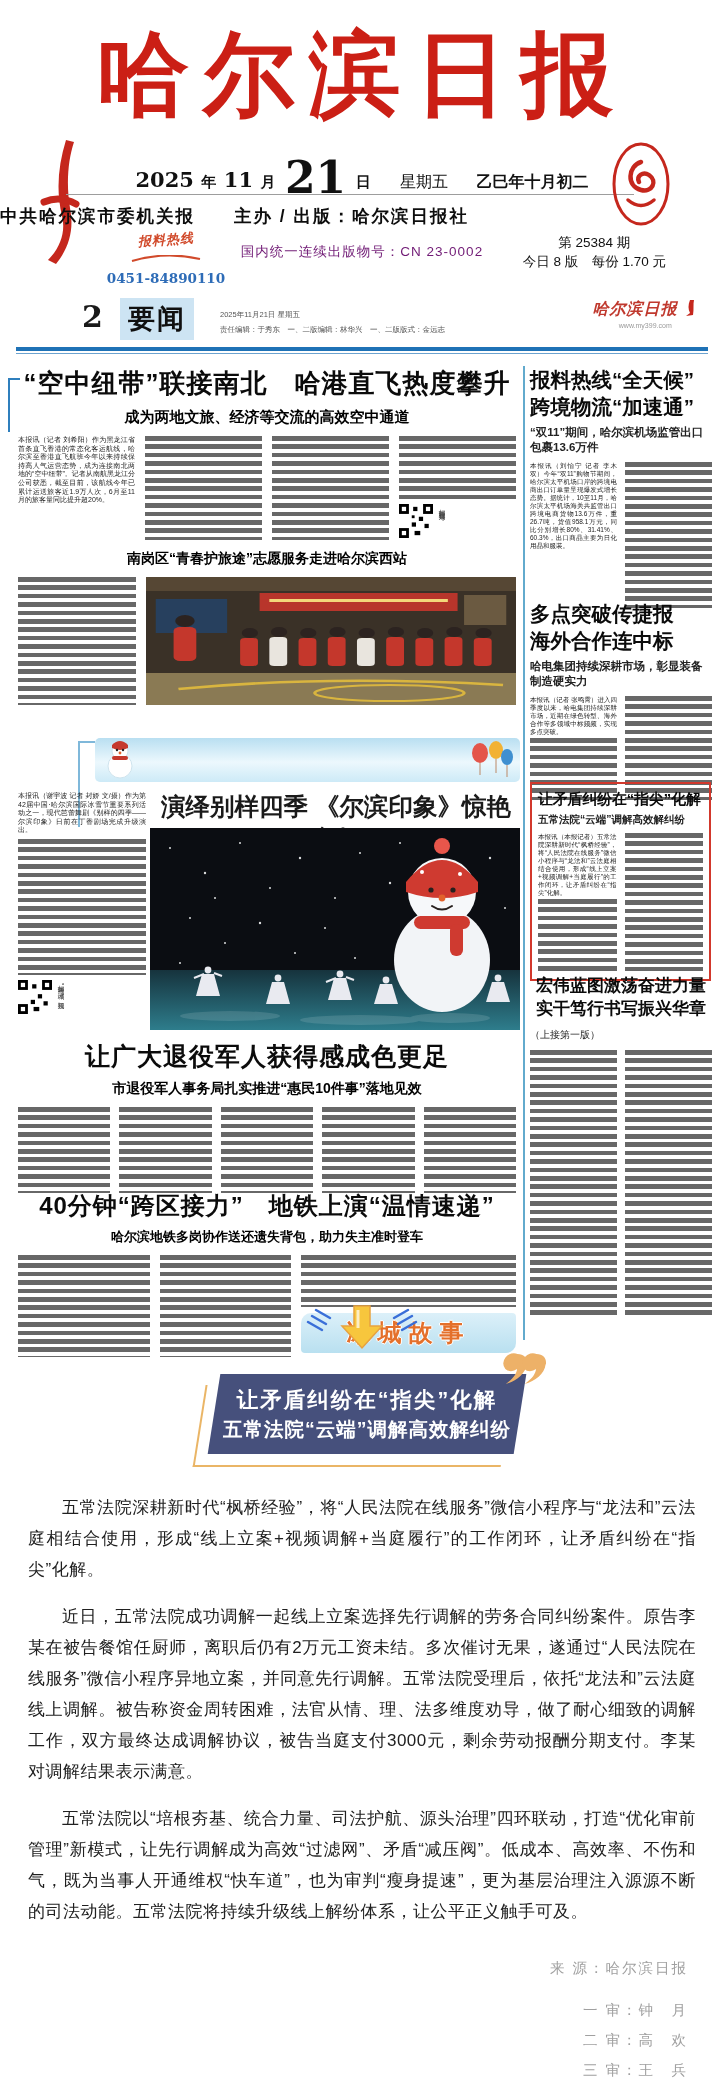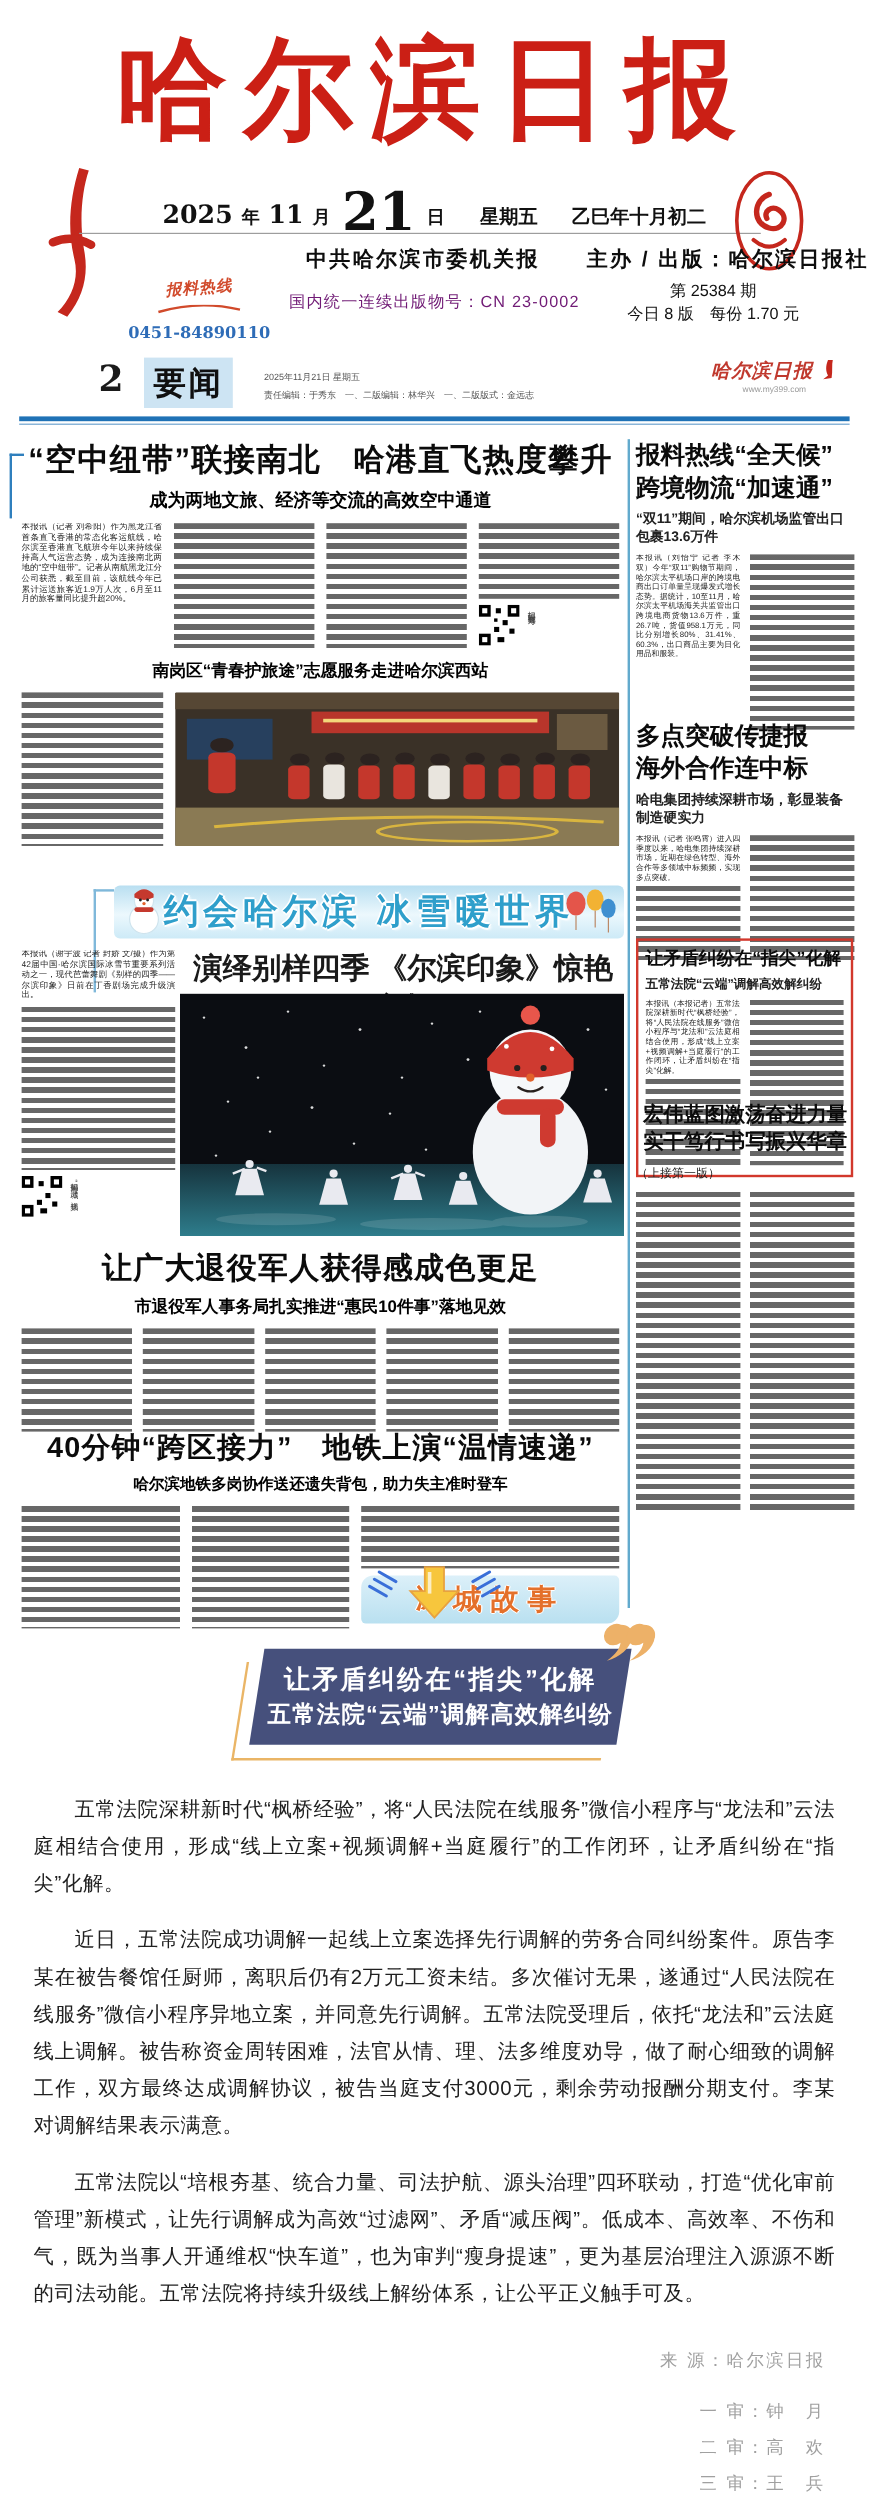--- a/index.html
+++ b/index.html
@@ -7,24 +7,24 @@
   .canvas{position:relative;width:724px;height:2082px;margin:0 auto;background:#fff;overflow:hidden;}
   .abs{position:absolute;}
 
   
   .masthead-title{top:14px;left:0;right:0;text-align:center;font-family:"DejaVu Serif",serif;
     font-weight:700;font-size:92px;line-height:120px;color:#cb1f15;letter-spacing:14px;}
   .date-row{top:152px;left:0;right:0;text-align:center;white-space:nowrap;color:#111;}
   .date-row .dnum{font-family:"DejaVu Serif",serif;font-weight:700;font-size:21px;}
   .date-row .dbig{font-family:"DejaVu Serif",serif;font-weight:700;font-size:44px;vertical-align:-6px;margin:0 2px;}
   .date-row .dzh{font-size:15px;font-weight:700;margin:0 3px;}
-  .date-row .dweek{font-size:16px;font-weight:700;margin-left:22px;}
+  .date-row .dweek{font-size:16px;font-weight:400;margin-left:22px;}
   .date-row .dlunar{font-size:16px;font-weight:700;margin-left:24px;}
   .thin-line{top:194px;left:66px;width:568px;height:1px;background:#9d9d9d;}
-  .org-line{top:204px;left:0;right:0;text-align:right;font-size:17.5px;font-weight:700;letter-spacing:2px;color:#0d0d0d;}
+  .org-line{top:204px;left:0;right:0;text-align:left;font-size:17.5px;font-weight:700;letter-spacing:2px;color:#0d0d0d;}
   .hotline{left:103px;top:231px;width:126px;text-align:center;}
   .hotline .stamp{display:block;font-size:13px;font-weight:800;color:#d14a2b;font-style:italic;letter-spacing:1px;transform:rotate(-4deg);}
   .hotline .num{display:block;font-family:"DejaVu Serif",serif;font-weight:700;font-size:13.5px;color:#2e6cb7;margin-top:3px;}
   .issn{top:243px;left:0;right:0;text-align:center;font-size:13.5px;letter-spacing:1px;color:#701a75;}
   .issue-block{right:58px;top:233px;text-align:center;font-size:13.5px;line-height:19px;color:#111;}
 
   
   .pageno{left:82px;top:299px;font-family:"DejaVu Serif",serif;font-weight:700;font-size:30px;}
   .sbox{left:120px;top:298px;background:#cde4f3;padding:3px 8px;font-size:27px;font-weight:800;letter-spacing:2px;color:#101010;}
   .bar-meta{left:220px;top:307px;font-size:7.5px;color:#555;line-height:15px;}
@@ -77,21 +77,21 @@
   .rstory{left:530px;width:182px;}
   .rhl{font-size:20.5px;line-height:27px;font-weight:900;color:#0b0b0b;}
   .rsub{font-size:11.5px;font-weight:600;margin-top:5px;color:#222;}
   .rcols{display:flex;gap:8px;margin-top:7px;}
   .r1{top:366px;} .r1 .rcols{height:146px;}
   .r2{top:600px;} .r2 .rcols{height:104px;}
   .redbox{top:782px;border:2.5px solid #d2382c;padding:6px 6px 8px;width:165px;}
   .redbox .rhl{font-size:14.8px;line-height:19px;letter-spacing:0;}
   .redbox .rsub{font-size:10.5px;margin-top:4px;}
   .redbox .rcols{height:138px;margin-top:6px;}
-  .r4{top:917px;} .r4 .rhl{font-size:17px;line-height:23px;text-align:center;}
+  .r4{top:974px;} .r4 .rhl{font-size:17px;line-height:23px;text-align:center;}
   .r4 .cont{font-size:10px;margin-top:8px;color:#222;}
   .r4 .rcols{height:268px;margin-top:8px;}
 
   
   .arrow-wrap{left:302px;top:1304px;width:120px;height:46px;}
   .hl-banner{left:214px;top:1374px;width:306px;height:80px;background:#46507c;transform:skewX(-9deg);}
   .hl-banner::before{content:"";position:absolute;left:-13px;top:11px;width:100%;height:100%;
     border-left:2.5px solid #eab566;border-bottom:2.5px solid #eab566;}
   .hl-inner{transform:skewX(9deg);height:100%;display:flex;flex-direction:column;justify-content:center;text-align:center;}
   .hl-inner .l1{font-size:21.5px;font-weight:900;color:#fff;letter-spacing:2px;line-height:30px;}
@@ -246,21 +246,20 @@
   <div class="abs banner1">
     <svg class="abs" style="left:8px;top:2px" width="34" height="40" viewBox="0 0 34 40">
       <circle cx="17" cy="26" r="12" fill="#fff" stroke="#cfe4ee"></circle>
       <circle cx="17" cy="11" r="8" fill="#fff" stroke="#cfe4ee"></circle>
       <path d="M9 5 q8 -8 16 0 l0 3 q-8 4 -16 0 z" fill="#c5392e"></path>
       <rect x="9" y="16" width="16" height="4" rx="2" fill="#c5392e"></rect>
       <circle cx="14" cy="10" r="1.2" fill="#222"></circle>
         <circle cx="20" cy="10" r="1.2" fill="#222"></circle>
       <circle cx="17" cy="13" r="1.4" fill="#e2622b"></circle>
     </svg>
-    <span class="bt">约会哈尔滨 冰雪暖世界</span>
     <svg class="abs" style="right:6px;top:3px" width="46" height="38" viewBox="0 0 46 38">
       <ellipse cx="12" cy="12" rx="8" ry="10" fill="#e4554a"></ellipse>
         <line x1="12" y1="22" x2="12" y2="34" stroke="#b86" stroke-width="1"></line>
       <ellipse cx="28" cy="9" rx="7" ry="9" fill="#f2b233"></ellipse>
         <line x1="28" y1="18" x2="28" y2="32" stroke="#b86" stroke-width="1"></line>
       <ellipse cx="39" cy="16" rx="6" ry="8" fill="#3f8fd0"></ellipse>
         <line x1="39" y1="24" x2="39" y2="36" stroke="#b86" stroke-width="1"></line>
     </svg>
   </div>
 

